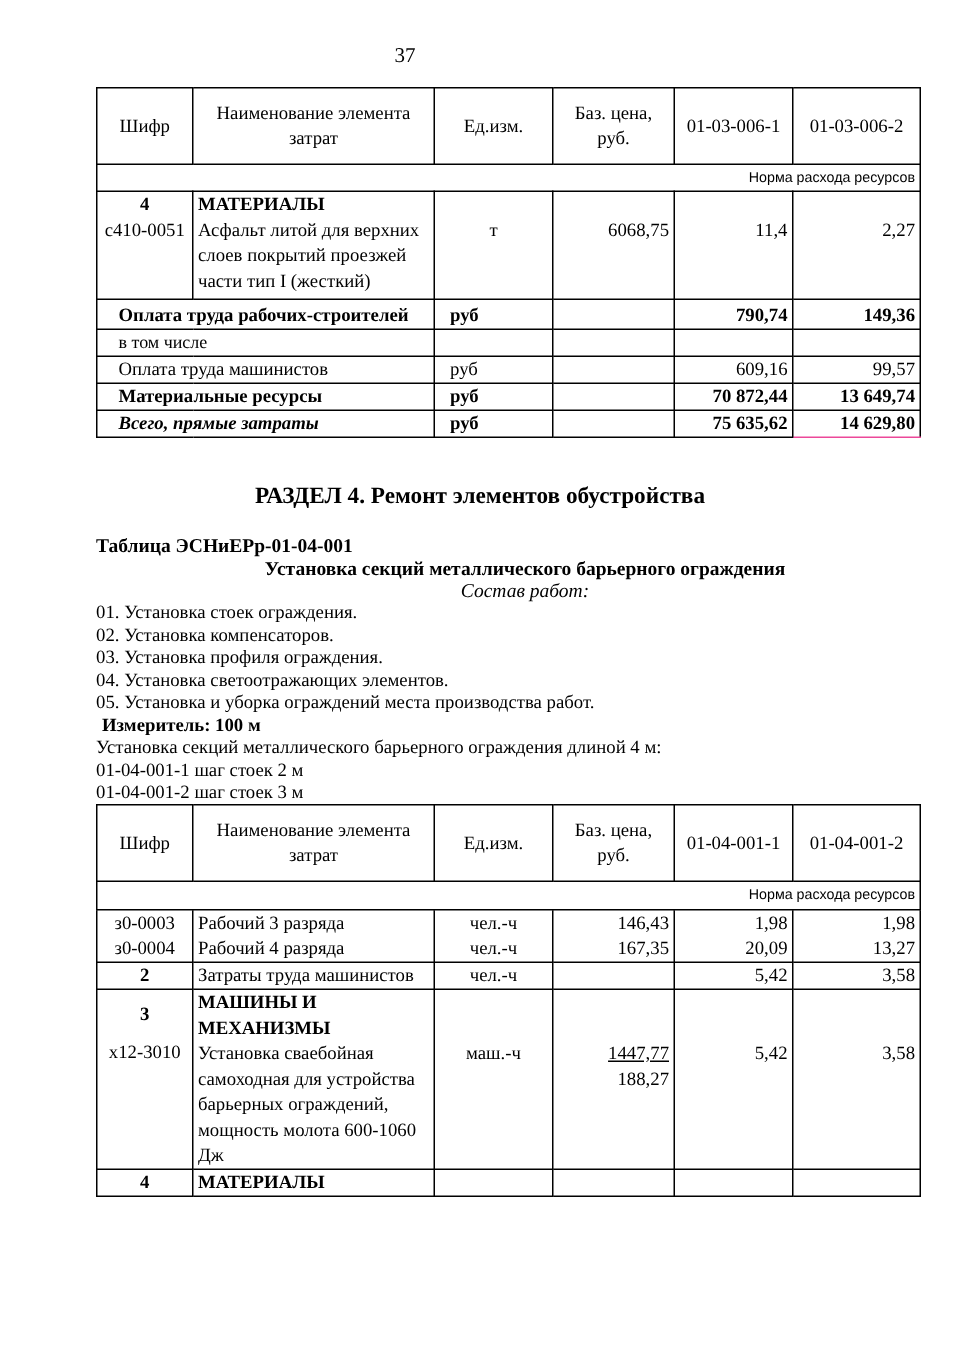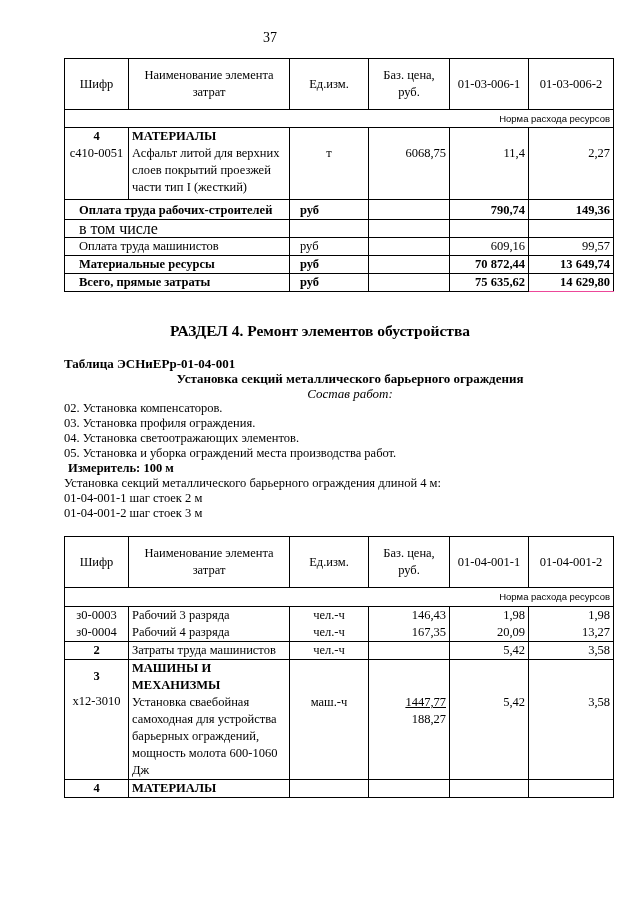--- a/index.html
+++ b/index.html
@@ -11,21 +11,21 @@
   table.t col.c1 { width: 64px; } table.t col.c2 { width: 161px; } table.t col.c3 { width: 79px; }
   table.t col.c4 { width: 81px; } table.t col.c5 { width: 79px; } table.t col.c6 { width: 85px; }
   .hdr td { text-align: center; vertical-align: middle !important; height: 50px; line-height: 17px; }
   .band td { text-align: right; font-family: "Liberation Sans", "DejaVu Sans", sans-serif; font-size: 9.5px; height: 13px; line-height: 13px; padding-right: 1px; }
   .r { text-align: right; }
   .c { text-align: center; }
   .b { font-weight: bold; }
   .cost td { border-left: none; border-right: none; border-top: none; border-bottom: none; line-height: 17px; }
   .cost td.vl { border-left: 1px solid #000; }
   .cost td.vr { border-right: 1px solid #000; }
-  .small { font-size: 16px; }
+  .small { font-size: 12px; }
   .sec-title { position: absolute; top: 322px; left: 0; width: 640px; text-align: center; font-weight: bold; font-size: 15.5px; }
   .tbl-name { position: absolute; top: 356px; left: 64px; font-weight: bold; font-size: 13px; }
   .tbl-title { position: absolute; top: 371px; left: 0; width: 640px; text-align: center; padding-left: 60px; box-sizing: border-box; font-weight: bold; font-size: 13px; }
   .tbl-sub { position: absolute; top: 386px; left: 0; width: 640px; text-align: center; padding-left: 60px; box-sizing: border-box; font-style: italic; font-size: 13px; }
   .lines { position: absolute; top: 401px; left: 64px; font-size: 12.5px; line-height: 15px; }
   .lines div { white-space: nowrap; }
   .meas { font-weight: bold; padding-left: 4px; }
   u { text-decoration: underline; }
 </style>
 </head>
@@ -90,34 +90,35 @@
     <td class="vl vr r">99,57</td>
   </tr>
   <tr class="cost">
     <td colspan="2" class="vl b" style="padding-left:14px;">Материальные ресурсы</td>
     <td class="b" style="padding-left:10px;">руб</td>
     <td class="vl"></td>
     <td class="vl r b">70 872,44</td>
     <td class="vl vr r b">13 649,74</td>
   </tr>
   <tr class="cost">
-    <td colspan="2" class="vl b" style="padding-left:14px;border-bottom:1px solid #000;">Всего, прямые затраты</td>
+    <td colspan="2" class="vl b" style="padding-left:14px;border-bottom:1px solid #000;font-style:italic;">Всего, прямые затраты</td>
     <td class="b" style="padding-left:10px;border-bottom:1px solid #000;">руб</td>
     <td class="vl" style="border-bottom:1px solid #000;"></td>
     <td class="vl r b" style="border-bottom:1px solid #000;">75 635,62</td>
     <td class="vl vr r b" style="border-bottom:1px solid #ec4899;">14 629,80</td>
   </tr>
 </tbody>
   </table>
 
 <div class="sec-title">РАЗДЕЛ 4. Ремонт элементов обустройства</div>
 <div class="tbl-name">Таблица  ЭСНиЕРр-01-04-001</div>
 <div class="tbl-title">Установка секций металлического барьерного ограждения</div>
 <div class="tbl-sub">Состав работ:</div>
 <div class="lines">
+  <div>01. Установка стоек ограждения.</div>
   <div>02. Установка компенсаторов.</div>
   <div>03. Установка профиля ограждения.</div>
   <div>04. Установка светоотражающих элементов.</div>
   <div>05. Установка и уборка ограждений места производства работ.</div>
   <div class="meas">Измеритель: 100 м</div>
   <div>Установка секций металлического барьерного ограждения длиной 4 м:</div>
   <div>01-04-001-1 шаг стоек 2 м</div>
   <div>01-04-001-2 шаг стоек 3 м</div>
 </div>
 

